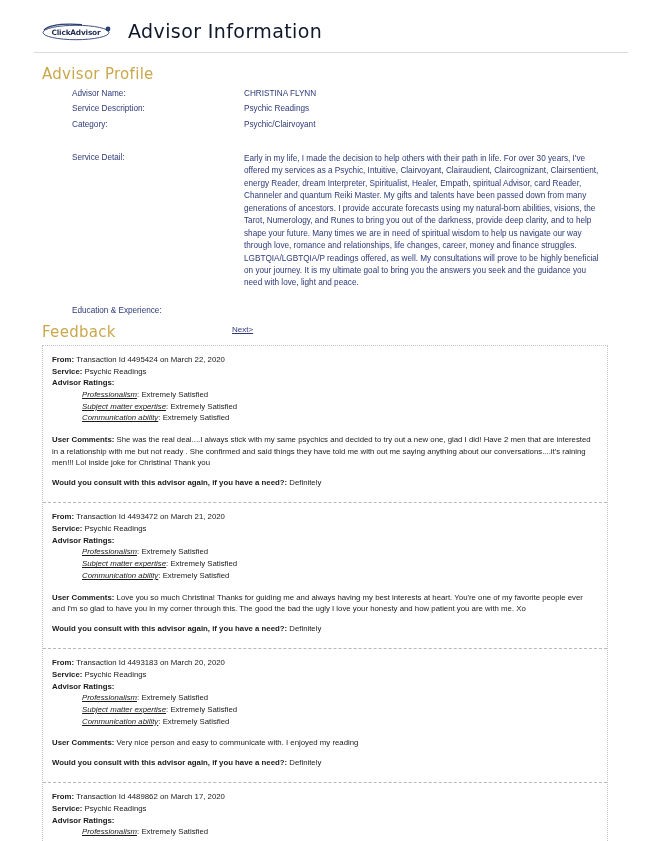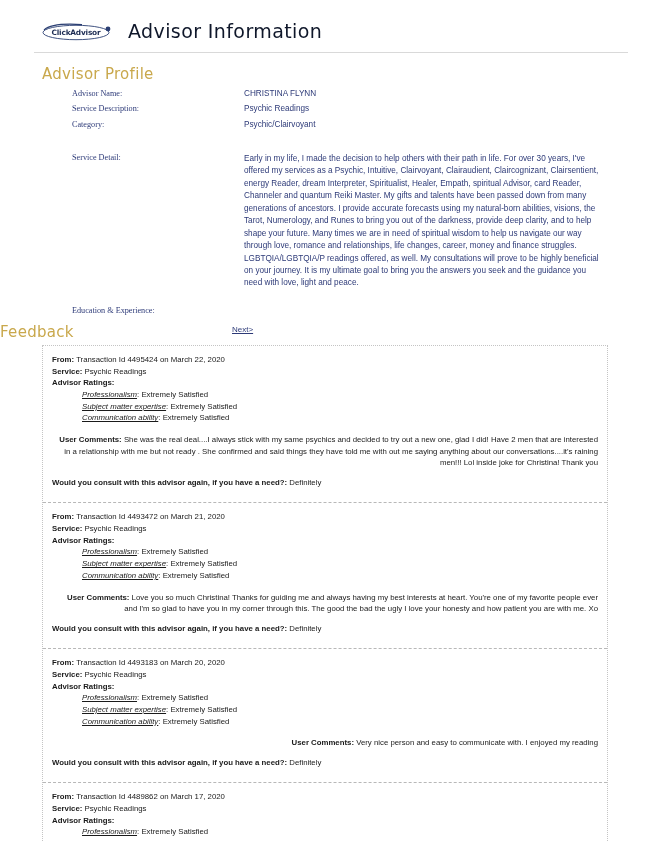--- a/index.html
+++ b/index.html
@@ -60,21 +60,21 @@
     padding: 6px 0 0 0;
     font-size: 8.2px;
     color: #2d3a78;
   }
   .prow {
     display: flex;
     padding-left: 72px;
     margin-bottom: 5px;
     line-height: 1.25;
   }
-  .plabel { width: 172px; flex: 0 0 172px; font-family: Liberation Serif, serif; }
+  .plabel { width: 172px; flex: 0 0 172px; }
   .pvalue { flex: 1; }
 
   .detail-row {
     display: flex;
     padding-left: 72px;
     margin-top: 23px;
   }
   .detail-row .plabel { width: 172px; flex: 0 0 172px; }
   .detail-text {
     flex: 0 0 362px;
@@ -90,20 +90,21 @@
     margin-top: 16px;
     color: #2d3a78;
     font-size: 8.2px;
   }
 
   
   .feedback-head {
     position: relative;
     display: flex;
     align-items: baseline;
+    padding-left: 42px;
     margin-top: 8px;
   }
   .feedback-head .section-heading { padding-left: 0; margin-top: 0; }
   .next-link {
     position: absolute;
     left: 232px;
     top: 2px;
     font-size: 8px;
     color: #2d3a78;
     text-decoration: underline;
@@ -132,21 +133,21 @@
 
   .ratings-label { font-weight: 700; margin: 0; }
   .rating-item {
     margin: 0 0 0 30px;
   }
   .rating-item u { text-decoration: underline; font-style: italic; }
 
   .fb-comments {
     margin-top: 10px;
     line-height: 1.5;
-    text-align: right;
+    text-align: left;
   }
   .fb-comments .lbl { font-weight: 700; }
   .fb-question {
     font-weight: 700;
     margin-top: 0;
   }
   .fb-question .ans { font-weight: 400; }
 
   .clipped { overflow: hidden; }
 </style>

